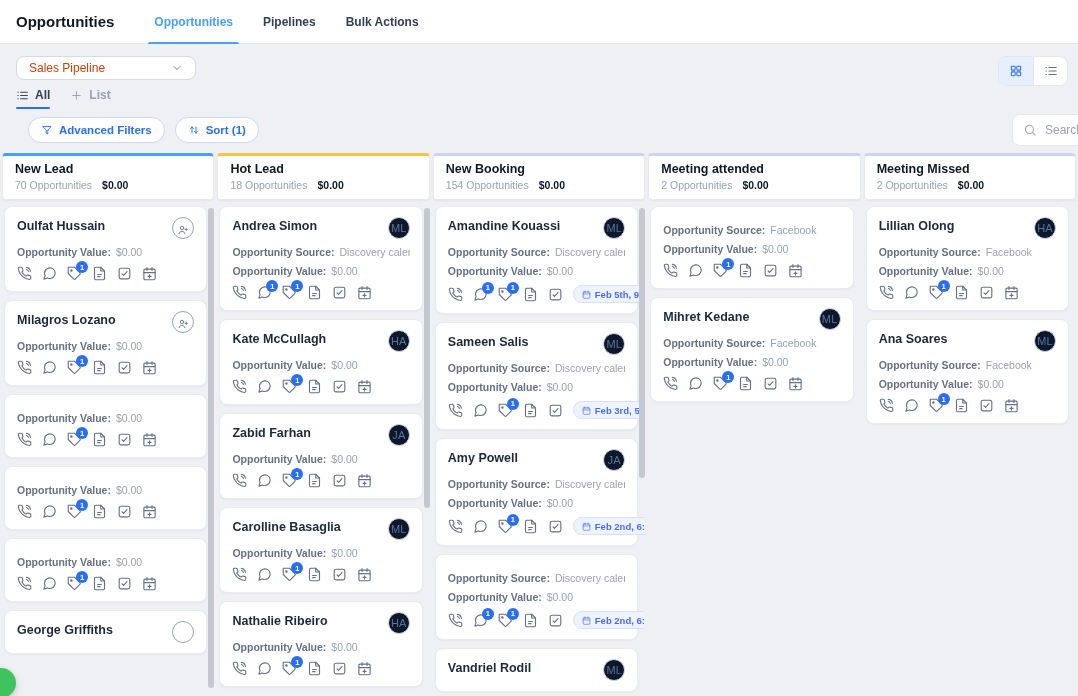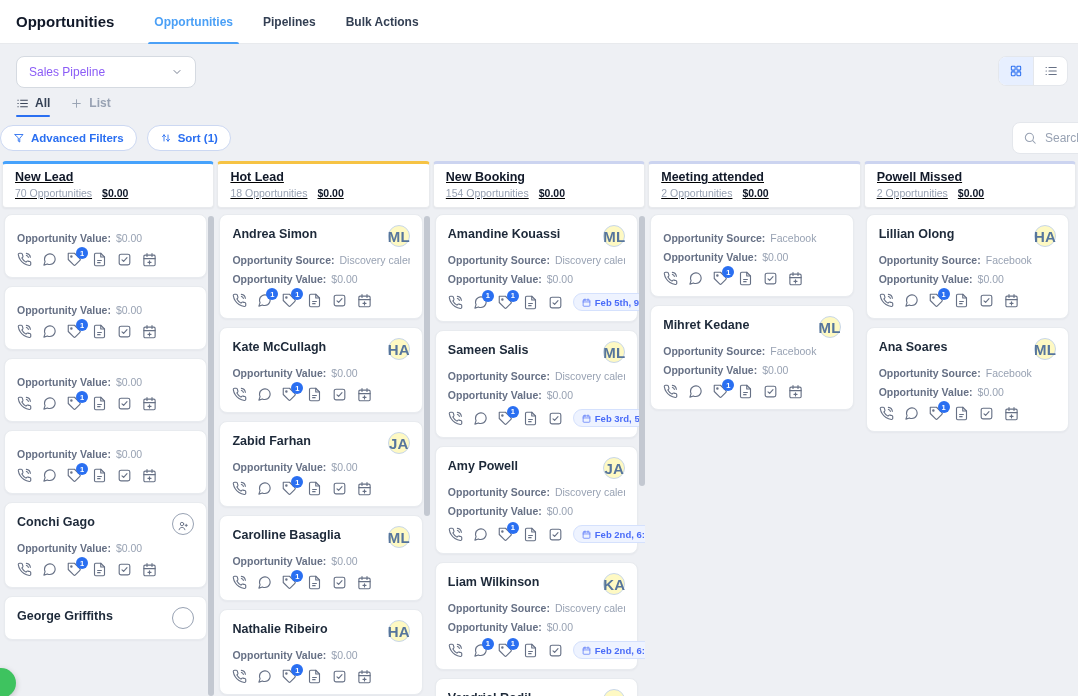--- a/index.html
+++ b/index.html
@@ -9,58 +9,58 @@
   
   .app-header { height:44px; background:#fff; border-bottom:1px solid #e8eaed; display:flex; align-items:center; padding:0 16px; }
   .app-title { font-size:15px; font-weight:700; color:#101828; margin-right:40px; }
   .header-tabs { display:flex; gap:30px; height:44px; align-items:center; }
   .htab { font-size:12px; font-weight:600; color:#344054; height:100%; display:flex; align-items:center; position:relative; cursor:pointer; }
   .htab.active { color:#4ba0f6; }
   .htab.active::after { content:""; position:absolute; left:-6px; right:-6px; bottom:0; height:2px; background:#4ba0f6; border-radius:2px 2px 0 0; }
 
   
   .toolbar { display:flex; align-items:center; padding:12px 16px 6px; position:relative; }
-  .pipeline-select { width:180px; height:32px; background:#fff; border:1px solid #d5dae1; border-radius:8px; display:flex; align-items:center; justify-content:space-between; padding:0 12px; font-size:12px; color:#8b5cf6; cursor:pointer; }
+  .pipeline-select { width:180px; height:24px; background:#fff; border:1px solid #d5dae1; border-radius:8px; display:flex; align-items:center; justify-content:space-between; padding:0 12px; font-size:12px; color:#c2410c; cursor:pointer; }
   .count-pill { margin-left:28px; font-size:12px; font-weight:700; color:#2a6ff1; background:#edf3ff; padding:6px 10px; border-radius:6px; cursor:pointer; }
   .view-toggle { position:absolute; right:10px; top:12px; display:flex; background:#fff; border:1px solid #e4e7ec; border-radius:8px; overflow:hidden; }
   .vt-btn { width:34px; height:28px; display:flex; align-items:center; justify-content:center; color:#667085; cursor:pointer; }
   .vt-btn + .vt-btn { border-left:1px solid #e4e7ec; }
   .vt-btn.active { background:#e7efff; color:#2a6ff1; }
   .vt-btn .icon { width:14px; height:14px; }
 
   
   .view-tabs { display:flex; align-items:flex-end; gap:20px; padding:2px 16px 0; }
   .vtab { font-size:12px; font-weight:600; color:#344054; display:flex; align-items:center; gap:6px; padding-bottom:7px; position:relative; cursor:pointer; }
   .vtab.active::after { content:""; position:absolute; left:0; right:0; bottom:0; height:2px; background:#2a6ff1; border-radius:2px; }
   .vtab.add { color:#98a2b3; }
   .vtab .icon { width:13px; height:13px; }
 
   
-  .filter-row { display:flex; align-items:center; gap:10px; padding:8px 0 10px; position:relative; }
+  .filter-row { display:flex; align-items:center; gap:10px; padding:8px 28px 10px; position:relative; }
   .pill { display:flex; align-items:center; gap:6px; background:#fff; border:1px solid #ccd8f2; border-radius:16px; padding:6px 12px; font-size:11.5px; font-weight:700; color:#2a6ff1; cursor:pointer; white-space:nowrap; }
   .pill .icon { width:12px; height:12px; }
   .search-box { position:absolute; left:1012px; top:5px; width:160px; height:32px; background:#fff; border:1px solid #e4e7ec; border-radius:8px; display:flex; align-items:center; gap:8px; padding:0 10px; color:#98a2b3; }
   .search-box .icon { width:14px; height:14px; flex-shrink:0; }
   .search-box input { border:none; outline:none; background:transparent; font-size:12px; color:#475467; width:100%; font-family:"Liberation Sans",sans-serif; }
   .search-box input::placeholder { color:#98a2b3; }
 
   
   .board { display:flex; gap:3px; padding:0 2px; height:540px; }
   .column { flex:1; min-width:0; display:flex; flex-direction:column; }
-  .col-header { background:#fff; border:1px solid #e8eaed; border-top:3px solid var(--accent,#ccd4f0); border-radius:4px; padding:6px 12px 8px; box-shadow:0 1px 2px rgba(16,24,40,.05);text-decoration:underline; }
+  .col-header { background:#fff; border:1px solid #e8eaed; border-top:3px solid var(--accent,#ccd4f0); border-radius:4px; padding:6px 12px 8px; box-shadow:0 1px 2px rgba(16,24,40,.05); }
   .col-name { font-size:12.5px; font-weight:700; color:#101828; white-space:nowrap; overflow:hidden; }
   .col-stats { margin-top:3px; font-size:10.5px; color:#98a2b3; display:flex; gap:10px; white-space:nowrap; }
   .col-total { color:#101828; font-weight:700; }
   .col-body { position:relative; flex:1; margin-top:6px; padding:0 7px 0 2px; overflow:hidden; display:flex; flex-direction:column; gap:8px; }
 
   .card { background:#fff; border:1px solid #e8ebef; border-radius:8px; padding:10px 12px; box-shadow:0 1px 2px rgba(16,24,40,.04); flex-shrink:0; cursor:pointer; }
   .card-top { display:flex; justify-content:space-between; align-items:flex-start; gap:6px; }
   .c-name { font-size:12.5px; font-weight:700; color:#1d2939; padding-top:2px; white-space:nowrap; overflow:hidden; }
   .avatar { width:22px; height:22px; border-radius:50%; flex-shrink:0; display:flex; align-items:center; justify-content:center; }
-  .avatar.initials { background:#fef9c3; border:1px solid #c8d7e9; color:#56759c; font-size:15px; font-weight:700; letter-spacing:.2px; }
+  .avatar.initials { background:#0f172a; border:1px solid #c8d7e9; color:#56759c; font-size:11px; font-weight:400; letter-spacing:.2px; }
   .avatar.person { background:#fff; border:1px solid #98a2b3; color:#667085; }
   .avatar .icon { width:12px; height:12px; }
   .c-row { margin-top:7px; font-size:10.5px; white-space:nowrap; overflow:hidden; }
   .c-label { color:#667085; font-weight:600; }
   .c-val { color:#98a2b3; margin-left:5px; }
   .actions { margin-top:8px; display:flex; align-items:center; gap:10px; color:#667085; }
   .act { position:relative; width:15px; height:15px; flex-shrink:0; cursor:pointer; }
   .act .icon { width:15px; height:15px; display:block; }
   .nbadge { position:absolute; top:-5px; right:-6px; min-width:12px; height:12px; border-radius:6px; background:#2a6ff1; color:#fff; font-size:7.5px; font-weight:700; display:flex; align-items:center; justify-content:center; padding:0 2px; }
   .date-pill { display:flex; align-items:center; gap:4px; height:18px; padding:0 8px; border-radius:10px; background:#eef3ff; border:1px solid #d5e1fd; color:#4a6cf8; font-size:9.5px; font-weight:700; white-space:nowrap; cursor:pointer; }
@@ -149,190 +149,200 @@
     <div class="column">
       <div class="col-header" style="--accent: #46a2fc;">
         <div class="col-name">New Lead</div>
         <div class="col-stats">
           <span class="col-count">70 Opportunities</span>
           <span class="col-total">$0.00</span>
         </div>
       </div>
       <div class="col-body">
         <div class="card">
-          <div class="c-row"><span class="c-label">Opportunity Value:</span><span class="c-val">$0.00</span></div>
-          <div class="actions">
-            <span class="act">
-              <span class="icon" style="width: 15px; height: 15px;"><svg viewBox="0 0 24 24">
-                  <path d="M15 5.5a4 4 0 0 1 3.2 3.1M15 2.2a7.3 7.3 0 0 1 6.4 6.3M22 16.9v2.6a2 2 0 0 1-2.2 2 19.8 19.8 0 0 1-8.6-3.1 19.5 19.5 0 0 1-6-6A19.8 19.8 0 0 1 2.1 4.2 2 2 0 0 1 4.1 2h2.6a2 2 0 0 1 2 1.7c.1.9.4 1.8.7 2.7a2 2 0 0 1-.5 2.1L7.8 9.6a16 16 0 0 0 6.6 6.6l1.1-1.1a2 2 0 0 1 2.1-.5c.9.3 1.8.6 2.7.7a2 2 0 0 1 1.7 2z"></path>
-                </svg></span>
-            </span>
-            <span class="act">
-              <span class="icon" style="width: 15px; height: 15px;"><svg viewBox="0 0 24 24">
-                  <path d="M21 11.5a8.4 8.4 0 0 1-.9 3.8 8.5 8.5 0 0 1-7.6 4.7 8.4 8.4 0 0 1-3.8-.9L3 21l1.9-5.7a8.4 8.4 0 0 1-.9-3.8 8.5 8.5 0 0 1 4.7-7.6 8.4 8.4 0 0 1 3.8-.9h.5a8.5 8.5 0 0 1 8 8z"></path>
-                </svg></span>
-            </span>
-            <span class="act">
-              <span class="icon" style="width: 15px; height: 15px;"><svg viewBox="0 0 24 24">
-                  <path d="M20.6 13.4l-7.2 7.2a2 2 0 0 1-2.8 0L2 12V2h10l8.6 8.6a2 2 0 0 1 0 2.8z"></path>
-                  <circle cx="7" cy="7" r="1.1"></circle>
-                </svg></span>
-              <span class="nbadge">1</span>
-            </span>
-            <span class="act">
-              <span class="icon" style="width: 15px; height: 15px;"><svg viewBox="0 0 24 24">
-                  <path d="M14 2H6a2 2 0 0 0-2 2v16a2 2 0 0 0 2 2h12a2 2 0 0 0 2-2V8z"></path>
-                  <path d="M14 2v6h6M9 13.5h6M9 17h4"></path>
-                </svg></span>
-            </span>
-            <span class="act">
-              <span class="icon" style="width: 15px; height: 15px;"><svg viewBox="0 0 24 24">
-                  <rect x="3.5" y="3.5" width="17" height="17" rx="3"></rect>
-                  <path d="M8 12.5l2.6 2.6 5.4-6"></path>
-                </svg></span>
-            </span>
-            <span class="act">
-              <span class="icon" style="width: 15px; height: 15px;"><svg viewBox="0 0 24 24">
-                  <rect x="3" y="5" width="18" height="17" rx="2"></rect>
-                  <path d="M16 2.5V7M8 2.5V7M3 10.5h18M12 14v5M9.5 16.5h5"></path>
-                </svg></span>
-            </span>
-          </div>
-        </div>
-        <div class="card">
-          <div class="c-row"><span class="c-label">Opportunity Value:</span><span class="c-val">$0.00</span></div>
-          <div class="actions">
-            <span class="act">
-              <span class="icon" style="width: 15px; height: 15px;"><svg viewBox="0 0 24 24">
-                  <path d="M15 5.5a4 4 0 0 1 3.2 3.1M15 2.2a7.3 7.3 0 0 1 6.4 6.3M22 16.9v2.6a2 2 0 0 1-2.2 2 19.8 19.8 0 0 1-8.6-3.1 19.5 19.5 0 0 1-6-6A19.8 19.8 0 0 1 2.1 4.2 2 2 0 0 1 4.1 2h2.6a2 2 0 0 1 2 1.7c.1.9.4 1.8.7 2.7a2 2 0 0 1-.5 2.1L7.8 9.6a16 16 0 0 0 6.6 6.6l1.1-1.1a2 2 0 0 1 2.1-.5c.9.3 1.8.6 2.7.7a2 2 0 0 1 1.7 2z"></path>
-                </svg></span>
-            </span>
-            <span class="act">
-              <span class="icon" style="width: 15px; height: 15px;"><svg viewBox="0 0 24 24">
-                  <path d="M21 11.5a8.4 8.4 0 0 1-.9 3.8 8.5 8.5 0 0 1-7.6 4.7 8.4 8.4 0 0 1-3.8-.9L3 21l1.9-5.7a8.4 8.4 0 0 1-.9-3.8 8.5 8.5 0 0 1 4.7-7.6 8.4 8.4 0 0 1 3.8-.9h.5a8.5 8.5 0 0 1 8 8z"></path>
-                </svg></span>
-            </span>
-            <span class="act">
-              <span class="icon" style="width: 15px; height: 15px;"><svg viewBox="0 0 24 24">
-                  <path d="M20.6 13.4l-7.2 7.2a2 2 0 0 1-2.8 0L2 12V2h10l8.6 8.6a2 2 0 0 1 0 2.8z"></path>
-                  <circle cx="7" cy="7" r="1.1"></circle>
-                </svg></span>
-              <span class="nbadge">1</span>
-            </span>
-            <span class="act">
-              <span class="icon" style="width: 15px; height: 15px;"><svg viewBox="0 0 24 24">
-                  <path d="M14 2H6a2 2 0 0 0-2 2v16a2 2 0 0 0 2 2h12a2 2 0 0 0 2-2V8z"></path>
-                  <path d="M14 2v6h6M9 13.5h6M9 17h4"></path>
-                </svg></span>
-            </span>
-            <span class="act">
-              <span class="icon" style="width: 15px; height: 15px;"><svg viewBox="0 0 24 24">
-                  <rect x="3.5" y="3.5" width="17" height="17" rx="3"></rect>
-                  <path d="M8 12.5l2.6 2.6 5.4-6"></path>
-                </svg></span>
-            </span>
-            <span class="act">
-              <span class="icon" style="width: 15px; height: 15px;"><svg viewBox="0 0 24 24">
-                  <rect x="3" y="5" width="18" height="17" rx="2"></rect>
-                  <path d="M16 2.5V7M8 2.5V7M3 10.5h18M12 14v5M9.5 16.5h5"></path>
-                </svg></span>
-            </span>
-          </div>
-        </div>
-        <div class="card">
-          <div class="c-row"><span class="c-label">Opportunity Value:</span><span class="c-val">$0.00</span></div>
-          <div class="actions">
-            <span class="act">
-              <span class="icon" style="width: 15px; height: 15px;"><svg viewBox="0 0 24 24">
-                  <path d="M15 5.5a4 4 0 0 1 3.2 3.1M15 2.2a7.3 7.3 0 0 1 6.4 6.3M22 16.9v2.6a2 2 0 0 1-2.2 2 19.8 19.8 0 0 1-8.6-3.1 19.5 19.5 0 0 1-6-6A19.8 19.8 0 0 1 2.1 4.2 2 2 0 0 1 4.1 2h2.6a2 2 0 0 1 2 1.7c.1.9.4 1.8.7 2.7a2 2 0 0 1-.5 2.1L7.8 9.6a16 16 0 0 0 6.6 6.6l1.1-1.1a2 2 0 0 1 2.1-.5c.9.3 1.8.6 2.7.7a2 2 0 0 1 1.7 2z"></path>
-                </svg></span>
-            </span>
-            <span class="act">
-              <span class="icon" style="width: 15px; height: 15px;"><svg viewBox="0 0 24 24">
-                  <path d="M21 11.5a8.4 8.4 0 0 1-.9 3.8 8.5 8.5 0 0 1-7.6 4.7 8.4 8.4 0 0 1-3.8-.9L3 21l1.9-5.7a8.4 8.4 0 0 1-.9-3.8 8.5 8.5 0 0 1 4.7-7.6 8.4 8.4 0 0 1 3.8-.9h.5a8.5 8.5 0 0 1 8 8z"></path>
-                </svg></span>
-            </span>
-            <span class="act">
-              <span class="icon" style="width: 15px; height: 15px;"><svg viewBox="0 0 24 24">
-                  <path d="M20.6 13.4l-7.2 7.2a2 2 0 0 1-2.8 0L2 12V2h10l8.6 8.6a2 2 0 0 1 0 2.8z"></path>
-                  <circle cx="7" cy="7" r="1.1"></circle>
-                </svg></span>
-              <span class="nbadge">1</span>
-            </span>
-            <span class="act">
-              <span class="icon" style="width: 15px; height: 15px;"><svg viewBox="0 0 24 24">
-                  <path d="M14 2H6a2 2 0 0 0-2 2v16a2 2 0 0 0 2 2h12a2 2 0 0 0 2-2V8z"></path>
-                  <path d="M14 2v6h6M9 13.5h6M9 17h4"></path>
-                </svg></span>
-            </span>
-            <span class="act">
-              <span class="icon" style="width: 15px; height: 15px;"><svg viewBox="0 0 24 24">
-                  <rect x="3.5" y="3.5" width="17" height="17" rx="3"></rect>
-                  <path d="M8 12.5l2.6 2.6 5.4-6"></path>
-                </svg></span>
-            </span>
-            <span class="act">
-              <span class="icon" style="width: 15px; height: 15px;"><svg viewBox="0 0 24 24">
-                  <rect x="3" y="5" width="18" height="17" rx="2"></rect>
-                  <path d="M16 2.5V7M8 2.5V7M3 10.5h18M12 14v5M9.5 16.5h5"></path>
-                </svg></span>
-            </span>
-          </div>
-        </div>
-        <div class="card">
-          <div class="c-row"><span class="c-label">Opportunity Value:</span><span class="c-val">$0.00</span></div>
-          <div class="actions">
-            <span class="act">
-              <span class="icon" style="width: 15px; height: 15px;"><svg viewBox="0 0 24 24">
-                  <path d="M15 5.5a4 4 0 0 1 3.2 3.1M15 2.2a7.3 7.3 0 0 1 6.4 6.3M22 16.9v2.6a2 2 0 0 1-2.2 2 19.8 19.8 0 0 1-8.6-3.1 19.5 19.5 0 0 1-6-6A19.8 19.8 0 0 1 2.1 4.2 2 2 0 0 1 4.1 2h2.6a2 2 0 0 1 2 1.7c.1.9.4 1.8.7 2.7a2 2 0 0 1-.5 2.1L7.8 9.6a16 16 0 0 0 6.6 6.6l1.1-1.1a2 2 0 0 1 2.1-.5c.9.3 1.8.6 2.7.7a2 2 0 0 1 1.7 2z"></path>
-                </svg></span>
-            </span>
-            <span class="act">
-              <span class="icon" style="width: 15px; height: 15px;"><svg viewBox="0 0 24 24">
-                  <path d="M21 11.5a8.4 8.4 0 0 1-.9 3.8 8.5 8.5 0 0 1-7.6 4.7 8.4 8.4 0 0 1-3.8-.9L3 21l1.9-5.7a8.4 8.4 0 0 1-.9-3.8 8.5 8.5 0 0 1 4.7-7.6 8.4 8.4 0 0 1 3.8-.9h.5a8.5 8.5 0 0 1 8 8z"></path>
-                </svg></span>
-            </span>
-            <span class="act">
-              <span class="icon" style="width: 15px; height: 15px;"><svg viewBox="0 0 24 24">
-                  <path d="M20.6 13.4l-7.2 7.2a2 2 0 0 1-2.8 0L2 12V2h10l8.6 8.6a2 2 0 0 1 0 2.8z"></path>
-                  <circle cx="7" cy="7" r="1.1"></circle>
-                </svg></span>
-              <span class="nbadge">1</span>
-            </span>
-            <span class="act">
-              <span class="icon" style="width: 15px; height: 15px;"><svg viewBox="0 0 24 24">
-                  <path d="M14 2H6a2 2 0 0 0-2 2v16a2 2 0 0 0 2 2h12a2 2 0 0 0 2-2V8z"></path>
-                  <path d="M14 2v6h6M9 13.5h6M9 17h4"></path>
-                </svg></span>
-            </span>
-            <span class="act">
-              <span class="icon" style="width: 15px; height: 15px;"><svg viewBox="0 0 24 24">
-                  <rect x="3.5" y="3.5" width="17" height="17" rx="3"></rect>
-                  <path d="M8 12.5l2.6 2.6 5.4-6"></path>
-                </svg></span>
-            </span>
-            <span class="act">
-              <span class="icon" style="width: 15px; height: 15px;"><svg viewBox="0 0 24 24">
-                  <rect x="3" y="5" width="18" height="17" rx="2"></rect>
-                  <path d="M16 2.5V7M8 2.5V7M3 10.5h18M12 14v5M9.5 16.5h5"></path>
-                </svg></span>
-            </span>
-          </div>
-        </div>
-        <div class="card">
-          <div class="card-top">
-            <div class="c-name">Conchi Gago</div>
+          <div class="card-top">
+            <div class="c-name">Oulfat Hussain</div>
             <div class="avatar person">
               <span class="icon" style="width: 12px; height: 12px;"><svg viewBox="0 0 24 24">
                   <circle cx="10" cy="8" r="3.4"></circle>
                   <path d="M4.2 19.5c.7-3.2 3-4.8 5.8-4.8s5.1 1.6 5.8 4.8"></path>
                   <path d="M18.5 8.5v4.4M16.3 10.7h4.4"></path>
                 </svg></span>
             </div>
           </div>
+          <div class="c-row"><span class="c-label">Opportunity Value:</span><span class="c-val">$0.00</span></div>
+          <div class="actions">
+            <span class="act">
+              <span class="icon" style="width: 15px; height: 15px;"><svg viewBox="0 0 24 24">
+                  <path d="M15 5.5a4 4 0 0 1 3.2 3.1M15 2.2a7.3 7.3 0 0 1 6.4 6.3M22 16.9v2.6a2 2 0 0 1-2.2 2 19.8 19.8 0 0 1-8.6-3.1 19.5 19.5 0 0 1-6-6A19.8 19.8 0 0 1 2.1 4.2 2 2 0 0 1 4.1 2h2.6a2 2 0 0 1 2 1.7c.1.9.4 1.8.7 2.7a2 2 0 0 1-.5 2.1L7.8 9.6a16 16 0 0 0 6.6 6.6l1.1-1.1a2 2 0 0 1 2.1-.5c.9.3 1.8.6 2.7.7a2 2 0 0 1 1.7 2z"></path>
+                </svg></span>
+            </span>
+            <span class="act">
+              <span class="icon" style="width: 15px; height: 15px;"><svg viewBox="0 0 24 24">
+                  <path d="M21 11.5a8.4 8.4 0 0 1-.9 3.8 8.5 8.5 0 0 1-7.6 4.7 8.4 8.4 0 0 1-3.8-.9L3 21l1.9-5.7a8.4 8.4 0 0 1-.9-3.8 8.5 8.5 0 0 1 4.7-7.6 8.4 8.4 0 0 1 3.8-.9h.5a8.5 8.5 0 0 1 8 8z"></path>
+                </svg></span>
+            </span>
+            <span class="act">
+              <span class="icon" style="width: 15px; height: 15px;"><svg viewBox="0 0 24 24">
+                  <path d="M20.6 13.4l-7.2 7.2a2 2 0 0 1-2.8 0L2 12V2h10l8.6 8.6a2 2 0 0 1 0 2.8z"></path>
+                  <circle cx="7" cy="7" r="1.1"></circle>
+                </svg></span>
+              <span class="nbadge">1</span>
+            </span>
+            <span class="act">
+              <span class="icon" style="width: 15px; height: 15px;"><svg viewBox="0 0 24 24">
+                  <path d="M14 2H6a2 2 0 0 0-2 2v16a2 2 0 0 0 2 2h12a2 2 0 0 0 2-2V8z"></path>
+                  <path d="M14 2v6h6M9 13.5h6M9 17h4"></path>
+                </svg></span>
+            </span>
+            <span class="act">
+              <span class="icon" style="width: 15px; height: 15px;"><svg viewBox="0 0 24 24">
+                  <rect x="3.5" y="3.5" width="17" height="17" rx="3"></rect>
+                  <path d="M8 12.5l2.6 2.6 5.4-6"></path>
+                </svg></span>
+            </span>
+            <span class="act">
+              <span class="icon" style="width: 15px; height: 15px;"><svg viewBox="0 0 24 24">
+                  <rect x="3" y="5" width="18" height="17" rx="2"></rect>
+                  <path d="M16 2.5V7M8 2.5V7M3 10.5h18M12 14v5M9.5 16.5h5"></path>
+                </svg></span>
+            </span>
+          </div>
+        </div>
+        <div class="card">
+          <div class="card-top">
+            <div class="c-name">Milagros Lozano</div>
+            <div class="avatar person">
+              <span class="icon" style="width: 12px; height: 12px;"><svg viewBox="0 0 24 24">
+                  <circle cx="10" cy="8" r="3.4"></circle>
+                  <path d="M4.2 19.5c.7-3.2 3-4.8 5.8-4.8s5.1 1.6 5.8 4.8"></path>
+                  <path d="M18.5 8.5v4.4M16.3 10.7h4.4"></path>
+                </svg></span>
+            </div>
+          </div>
+          <div class="c-row"><span class="c-label">Opportunity Value:</span><span class="c-val">$0.00</span></div>
+          <div class="actions">
+            <span class="act">
+              <span class="icon" style="width: 15px; height: 15px;"><svg viewBox="0 0 24 24">
+                  <path d="M15 5.5a4 4 0 0 1 3.2 3.1M15 2.2a7.3 7.3 0 0 1 6.4 6.3M22 16.9v2.6a2 2 0 0 1-2.2 2 19.8 19.8 0 0 1-8.6-3.1 19.5 19.5 0 0 1-6-6A19.8 19.8 0 0 1 2.1 4.2 2 2 0 0 1 4.1 2h2.6a2 2 0 0 1 2 1.7c.1.9.4 1.8.7 2.7a2 2 0 0 1-.5 2.1L7.8 9.6a16 16 0 0 0 6.6 6.6l1.1-1.1a2 2 0 0 1 2.1-.5c.9.3 1.8.6 2.7.7a2 2 0 0 1 1.7 2z"></path>
+                </svg></span>
+            </span>
+            <span class="act">
+              <span class="icon" style="width: 15px; height: 15px;"><svg viewBox="0 0 24 24">
+                  <path d="M21 11.5a8.4 8.4 0 0 1-.9 3.8 8.5 8.5 0 0 1-7.6 4.7 8.4 8.4 0 0 1-3.8-.9L3 21l1.9-5.7a8.4 8.4 0 0 1-.9-3.8 8.5 8.5 0 0 1 4.7-7.6 8.4 8.4 0 0 1 3.8-.9h.5a8.5 8.5 0 0 1 8 8z"></path>
+                </svg></span>
+            </span>
+            <span class="act">
+              <span class="icon" style="width: 15px; height: 15px;"><svg viewBox="0 0 24 24">
+                  <path d="M20.6 13.4l-7.2 7.2a2 2 0 0 1-2.8 0L2 12V2h10l8.6 8.6a2 2 0 0 1 0 2.8z"></path>
+                  <circle cx="7" cy="7" r="1.1"></circle>
+                </svg></span>
+              <span class="nbadge">1</span>
+            </span>
+            <span class="act">
+              <span class="icon" style="width: 15px; height: 15px;"><svg viewBox="0 0 24 24">
+                  <path d="M14 2H6a2 2 0 0 0-2 2v16a2 2 0 0 0 2 2h12a2 2 0 0 0 2-2V8z"></path>
+                  <path d="M14 2v6h6M9 13.5h6M9 17h4"></path>
+                </svg></span>
+            </span>
+            <span class="act">
+              <span class="icon" style="width: 15px; height: 15px;"><svg viewBox="0 0 24 24">
+                  <rect x="3.5" y="3.5" width="17" height="17" rx="3"></rect>
+                  <path d="M8 12.5l2.6 2.6 5.4-6"></path>
+                </svg></span>
+            </span>
+            <span class="act">
+              <span class="icon" style="width: 15px; height: 15px;"><svg viewBox="0 0 24 24">
+                  <rect x="3" y="5" width="18" height="17" rx="2"></rect>
+                  <path d="M16 2.5V7M8 2.5V7M3 10.5h18M12 14v5M9.5 16.5h5"></path>
+                </svg></span>
+            </span>
+          </div>
+        </div>
+        <div class="card">
+          <div class="c-row"><span class="c-label">Opportunity Value:</span><span class="c-val">$0.00</span></div>
+          <div class="actions">
+            <span class="act">
+              <span class="icon" style="width: 15px; height: 15px;"><svg viewBox="0 0 24 24">
+                  <path d="M15 5.5a4 4 0 0 1 3.2 3.1M15 2.2a7.3 7.3 0 0 1 6.4 6.3M22 16.9v2.6a2 2 0 0 1-2.2 2 19.8 19.8 0 0 1-8.6-3.1 19.5 19.5 0 0 1-6-6A19.8 19.8 0 0 1 2.1 4.2 2 2 0 0 1 4.1 2h2.6a2 2 0 0 1 2 1.7c.1.9.4 1.8.7 2.7a2 2 0 0 1-.5 2.1L7.8 9.6a16 16 0 0 0 6.6 6.6l1.1-1.1a2 2 0 0 1 2.1-.5c.9.3 1.8.6 2.7.7a2 2 0 0 1 1.7 2z"></path>
+                </svg></span>
+            </span>
+            <span class="act">
+              <span class="icon" style="width: 15px; height: 15px;"><svg viewBox="0 0 24 24">
+                  <path d="M21 11.5a8.4 8.4 0 0 1-.9 3.8 8.5 8.5 0 0 1-7.6 4.7 8.4 8.4 0 0 1-3.8-.9L3 21l1.9-5.7a8.4 8.4 0 0 1-.9-3.8 8.5 8.5 0 0 1 4.7-7.6 8.4 8.4 0 0 1 3.8-.9h.5a8.5 8.5 0 0 1 8 8z"></path>
+                </svg></span>
+            </span>
+            <span class="act">
+              <span class="icon" style="width: 15px; height: 15px;"><svg viewBox="0 0 24 24">
+                  <path d="M20.6 13.4l-7.2 7.2a2 2 0 0 1-2.8 0L2 12V2h10l8.6 8.6a2 2 0 0 1 0 2.8z"></path>
+                  <circle cx="7" cy="7" r="1.1"></circle>
+                </svg></span>
+              <span class="nbadge">1</span>
+            </span>
+            <span class="act">
+              <span class="icon" style="width: 15px; height: 15px;"><svg viewBox="0 0 24 24">
+                  <path d="M14 2H6a2 2 0 0 0-2 2v16a2 2 0 0 0 2 2h12a2 2 0 0 0 2-2V8z"></path>
+                  <path d="M14 2v6h6M9 13.5h6M9 17h4"></path>
+                </svg></span>
+            </span>
+            <span class="act">
+              <span class="icon" style="width: 15px; height: 15px;"><svg viewBox="0 0 24 24">
+                  <rect x="3.5" y="3.5" width="17" height="17" rx="3"></rect>
+                  <path d="M8 12.5l2.6 2.6 5.4-6"></path>
+                </svg></span>
+            </span>
+            <span class="act">
+              <span class="icon" style="width: 15px; height: 15px;"><svg viewBox="0 0 24 24">
+                  <rect x="3" y="5" width="18" height="17" rx="2"></rect>
+                  <path d="M16 2.5V7M8 2.5V7M3 10.5h18M12 14v5M9.5 16.5h5"></path>
+                </svg></span>
+            </span>
+          </div>
+        </div>
+        <div class="card">
+          <div class="c-row"><span class="c-label">Opportunity Value:</span><span class="c-val">$0.00</span></div>
+          <div class="actions">
+            <span class="act">
+              <span class="icon" style="width: 15px; height: 15px;"><svg viewBox="0 0 24 24">
+                  <path d="M15 5.5a4 4 0 0 1 3.2 3.1M15 2.2a7.3 7.3 0 0 1 6.4 6.3M22 16.9v2.6a2 2 0 0 1-2.2 2 19.8 19.8 0 0 1-8.6-3.1 19.5 19.5 0 0 1-6-6A19.8 19.8 0 0 1 2.1 4.2 2 2 0 0 1 4.1 2h2.6a2 2 0 0 1 2 1.7c.1.9.4 1.8.7 2.7a2 2 0 0 1-.5 2.1L7.8 9.6a16 16 0 0 0 6.6 6.6l1.1-1.1a2 2 0 0 1 2.1-.5c.9.3 1.8.6 2.7.7a2 2 0 0 1 1.7 2z"></path>
+                </svg></span>
+            </span>
+            <span class="act">
+              <span class="icon" style="width: 15px; height: 15px;"><svg viewBox="0 0 24 24">
+                  <path d="M21 11.5a8.4 8.4 0 0 1-.9 3.8 8.5 8.5 0 0 1-7.6 4.7 8.4 8.4 0 0 1-3.8-.9L3 21l1.9-5.7a8.4 8.4 0 0 1-.9-3.8 8.5 8.5 0 0 1 4.7-7.6 8.4 8.4 0 0 1 3.8-.9h.5a8.5 8.5 0 0 1 8 8z"></path>
+                </svg></span>
+            </span>
+            <span class="act">
+              <span class="icon" style="width: 15px; height: 15px;"><svg viewBox="0 0 24 24">
+                  <path d="M20.6 13.4l-7.2 7.2a2 2 0 0 1-2.8 0L2 12V2h10l8.6 8.6a2 2 0 0 1 0 2.8z"></path>
+                  <circle cx="7" cy="7" r="1.1"></circle>
+                </svg></span>
+              <span class="nbadge">1</span>
+            </span>
+            <span class="act">
+              <span class="icon" style="width: 15px; height: 15px;"><svg viewBox="0 0 24 24">
+                  <path d="M14 2H6a2 2 0 0 0-2 2v16a2 2 0 0 0 2 2h12a2 2 0 0 0 2-2V8z"></path>
+                  <path d="M14 2v6h6M9 13.5h6M9 17h4"></path>
+                </svg></span>
+            </span>
+            <span class="act">
+              <span class="icon" style="width: 15px; height: 15px;"><svg viewBox="0 0 24 24">
+                  <rect x="3.5" y="3.5" width="17" height="17" rx="3"></rect>
+                  <path d="M8 12.5l2.6 2.6 5.4-6"></path>
+                </svg></span>
+            </span>
+            <span class="act">
+              <span class="icon" style="width: 15px; height: 15px;"><svg viewBox="0 0 24 24">
+                  <rect x="3" y="5" width="18" height="17" rx="2"></rect>
+                  <path d="M16 2.5V7M8 2.5V7M3 10.5h18M12 14v5M9.5 16.5h5"></path>
+                </svg></span>
+            </span>
+          </div>
+        </div>
+        <div class="card">
           <div class="c-row"><span class="c-label">Opportunity Value:</span><span class="c-val">$0.00</span></div>
           <div class="actions">
             <span class="act">
               <span class="icon" style="width: 15px; height: 15px;"><svg viewBox="0 0 24 24">
                   <path d="M15 5.5a4 4 0 0 1 3.2 3.1M15 2.2a7.3 7.3 0 0 1 6.4 6.3M22 16.9v2.6a2 2 0 0 1-2.2 2 19.8 19.8 0 0 1-8.6-3.1 19.5 19.5 0 0 1-6-6A19.8 19.8 0 0 1 2.1 4.2 2 2 0 0 1 4.1 2h2.6a2 2 0 0 1 2 1.7c.1.9.4 1.8.7 2.7a2 2 0 0 1-.5 2.1L7.8 9.6a16 16 0 0 0 6.6 6.6l1.1-1.1a2 2 0 0 1 2.1-.5c.9.3 1.8.6 2.7.7a2 2 0 0 1 1.7 2z"></path>
                 </svg></span>
             </span>
             <span class="act">
               <span class="icon" style="width: 15px; height: 15px;"><svg viewBox="0 0 24 24">
                   <path d="M21 11.5a8.4 8.4 0 0 1-.9 3.8 8.5 8.5 0 0 1-7.6 4.7 8.4 8.4 0 0 1-3.8-.9L3 21l1.9-5.7a8.4 8.4 0 0 1-.9-3.8 8.5 8.5 0 0 1 4.7-7.6 8.4 8.4 0 0 1 3.8-.9h.5a8.5 8.5 0 0 1 8 8z"></path>
@@ -750,24 +760,20 @@
             <span class="date-pill">
               <span class="icon" style="width: 9px; height: 9px;"><svg viewBox="0 0 24 24">
                   <rect x="3" y="5" width="18" height="17" rx="2"></rect>
                   <path d="M16 2.5V7M8 2.5V7M3 10.5h18"></path>
                 </svg></span>
               <span>Feb 2nd, 6:30 pm</span>
             </span>
           </div>
         </div>
         <div class="card">
-          <div class="card-top">
-            <div class="c-name">Liam Wilkinson</div>
-            <div class="avatar initials">KA</div>
-          </div>
           <div class="c-row"><span class="c-label">Opportunity Source:</span><span class="c-val">Discovery calendar</span></div>
           <div class="c-row"><span class="c-label">Opportunity Value:</span><span class="c-val">$0.00</span></div>
           <div class="actions">
             <span class="act">
               <span class="icon" style="width: 15px; height: 15px;"><svg viewBox="0 0 24 24">
                   <path d="M15 5.5a4 4 0 0 1 3.2 3.1M15 2.2a7.3 7.3 0 0 1 6.4 6.3M22 16.9v2.6a2 2 0 0 1-2.2 2 19.8 19.8 0 0 1-8.6-3.1 19.5 19.5 0 0 1-6-6A19.8 19.8 0 0 1 2.1 4.2 2 2 0 0 1 4.1 2h2.6a2 2 0 0 1 2 1.7c.1.9.4 1.8.7 2.7a2 2 0 0 1-.5 2.1L7.8 9.6a16 16 0 0 0 6.6 6.6l1.1-1.1a2 2 0 0 1 2.1-.5c.9.3 1.8.6 2.7.7a2 2 0 0 1 1.7 2z"></path>
                 </svg></span>
             </span>
             <span class="act">
               <span class="icon" style="width: 15px; height: 15px;"><svg viewBox="0 0 24 24">
@@ -904,21 +910,21 @@
                   <rect x="3" y="5" width="18" height="17" rx="2"></rect>
                   <path d="M16 2.5V7M8 2.5V7M3 10.5h18M12 14v5M9.5 16.5h5"></path>
                 </svg></span>
             </span>
           </div>
         </div>
       </div>
     </div>
     <div class="column">
       <div class="col-header" style="--accent: #ccd4f0;">
-        <div class="col-name">Powell Missed</div>
+        <div class="col-name">Meeting Missed</div>
         <div class="col-stats">
           <span class="col-count">2 Opportunities</span>
           <span class="col-total">$0.00</span>
         </div>
       </div>
       <div class="col-body">
         <div class="card">
           <div class="card-top">
             <div class="c-name">Lillian Olong</div>
             <div class="avatar initials">HA</div>

